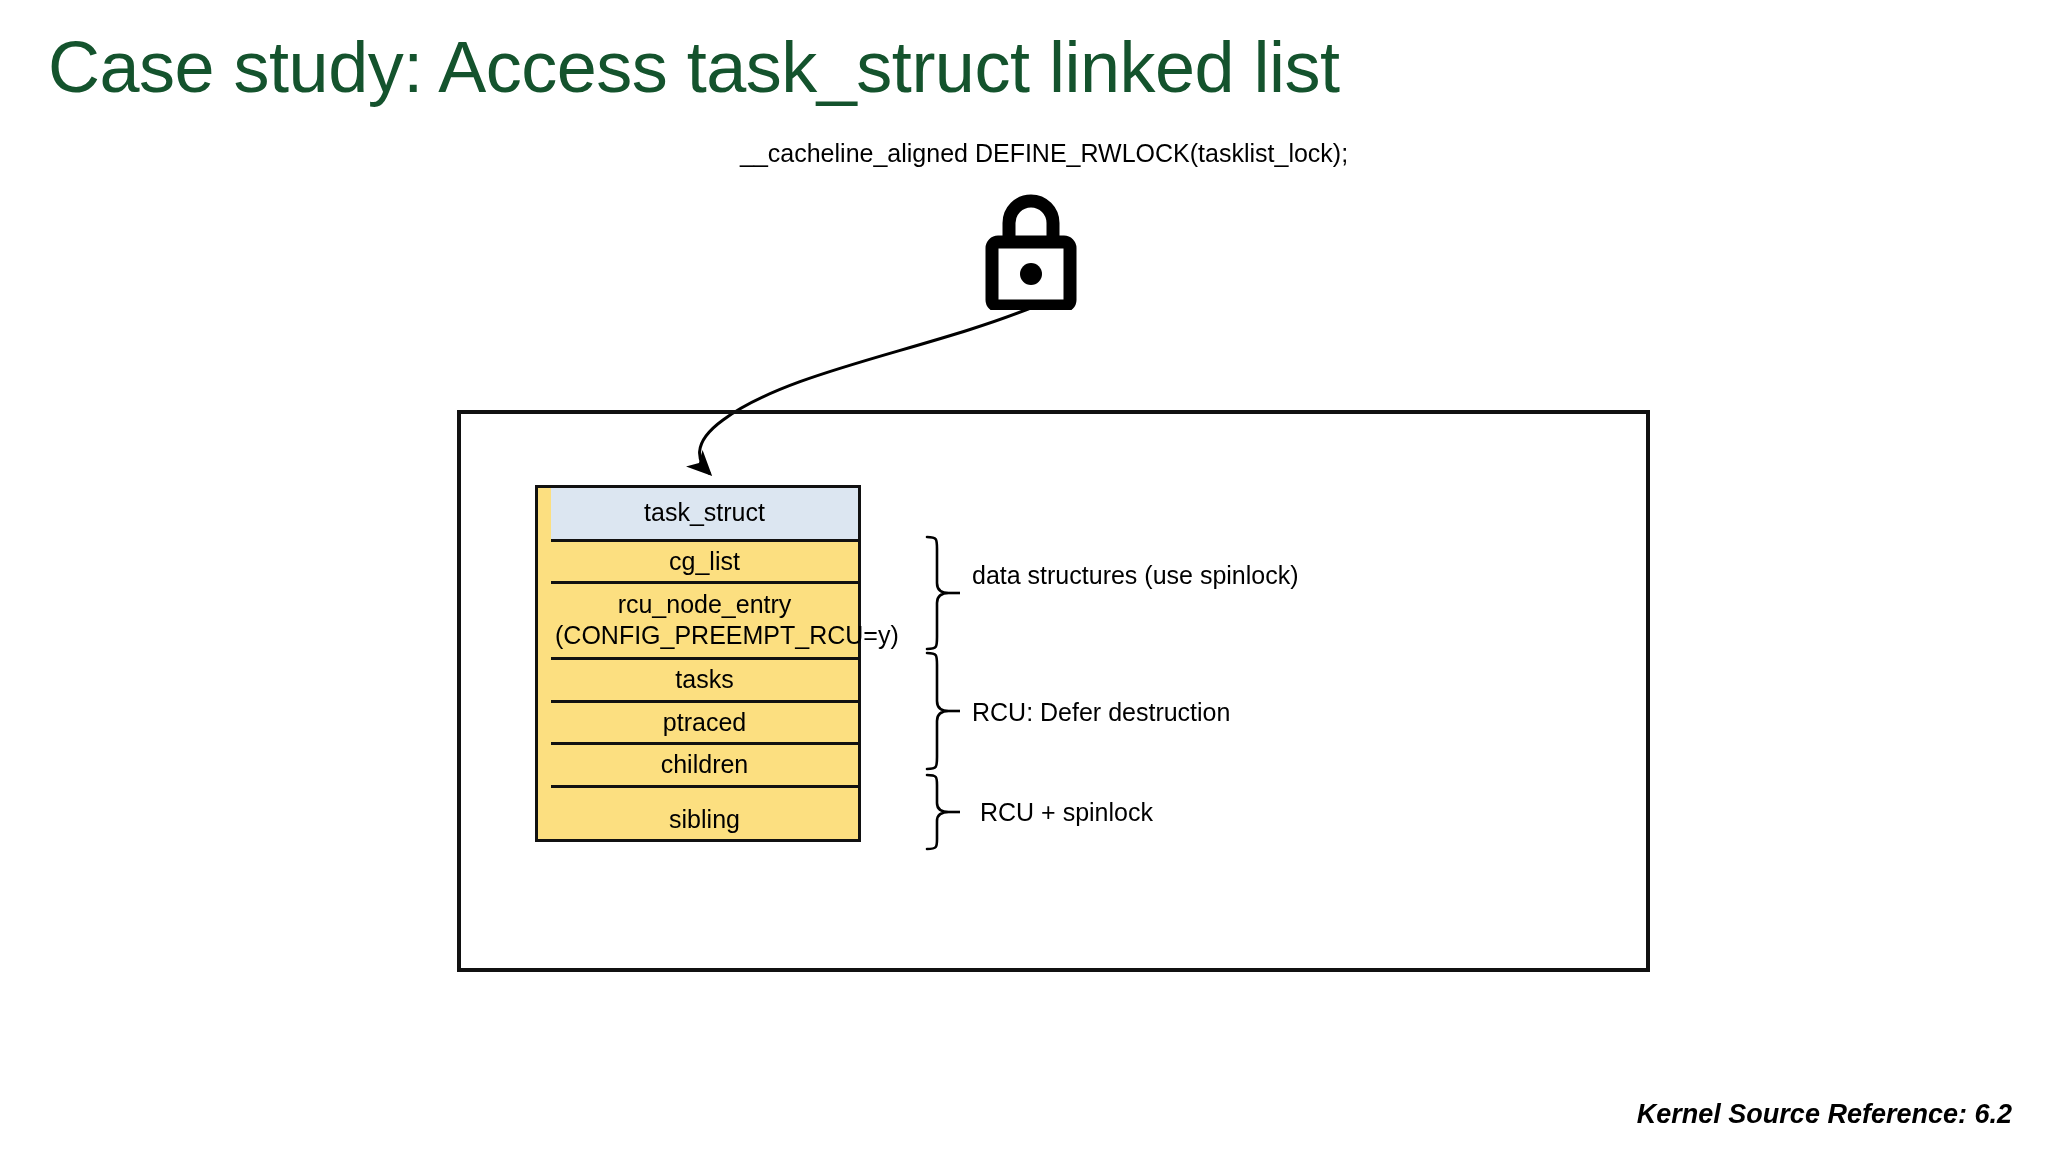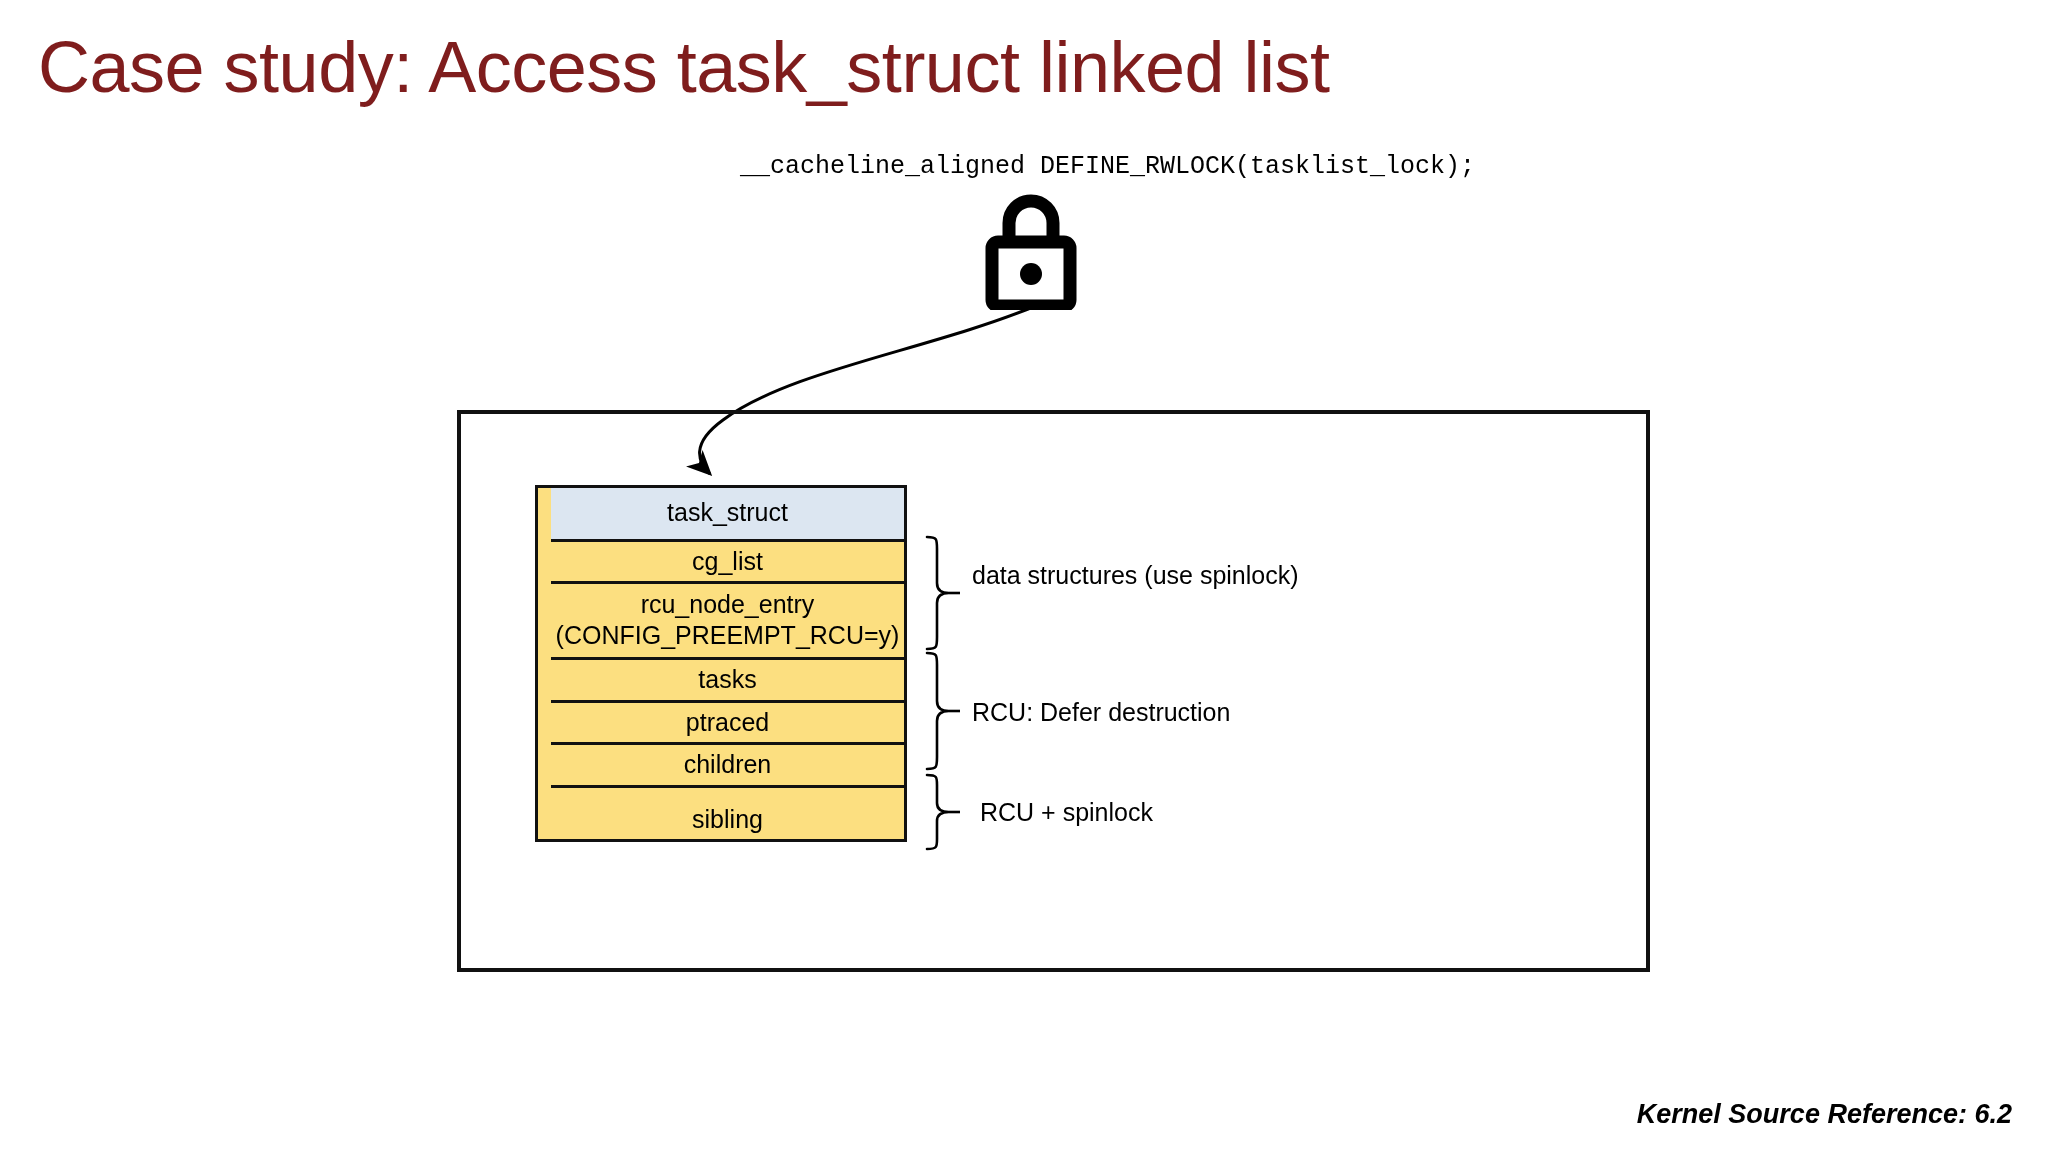--- a/index.html
+++ b/index.html
@@ -12,39 +12,38 @@
     height: 1152px;
     position: relative;
     overflow: hidden;
     font-family: "Liberation Sans", sans-serif;
     color: #000000;
   }
 
   
   #slide-title {
     position: absolute;
-    left: 38px;
+    left: 48px;
     top: 28px;
     font-size: 72px;
     font-weight: 400;
     letter-spacing: -0.5px;
     line-height: 1.1;
     white-space: nowrap;
-    color: #7f1d1d;
+    color: #14532d;
   }
 
   
   #lock-code-label {
     position: absolute;
     left: 740px;
-    top: 152px;
+    top: 139px;
     font-size: 25px;
     white-space: nowrap;
     color: #000;
-    font-family: Liberation Mono, monospace;
   }
 
   
   #lock-icon {
     position: absolute;
     left: 985px;
     top: 192px;
     width: 92px;
     height: 118px;
   }
@@ -69,21 +68,21 @@
     border: 4px solid #111111;
     box-sizing: border-box;
     background: transparent;
   }
 
   
   #struct-table {
     position: absolute;
     left: 535px;
     top: 485px;
-    width: 372px;
+    width: 326px;
     border: 3px solid #111111;
     box-sizing: border-box;
     background: #fcdf80;
     padding-left: 13px;
   }
   .struct-row {
     box-sizing: border-box;
     border-bottom: 3px solid #111111;
     text-align: center;
     font-size: 25px;

